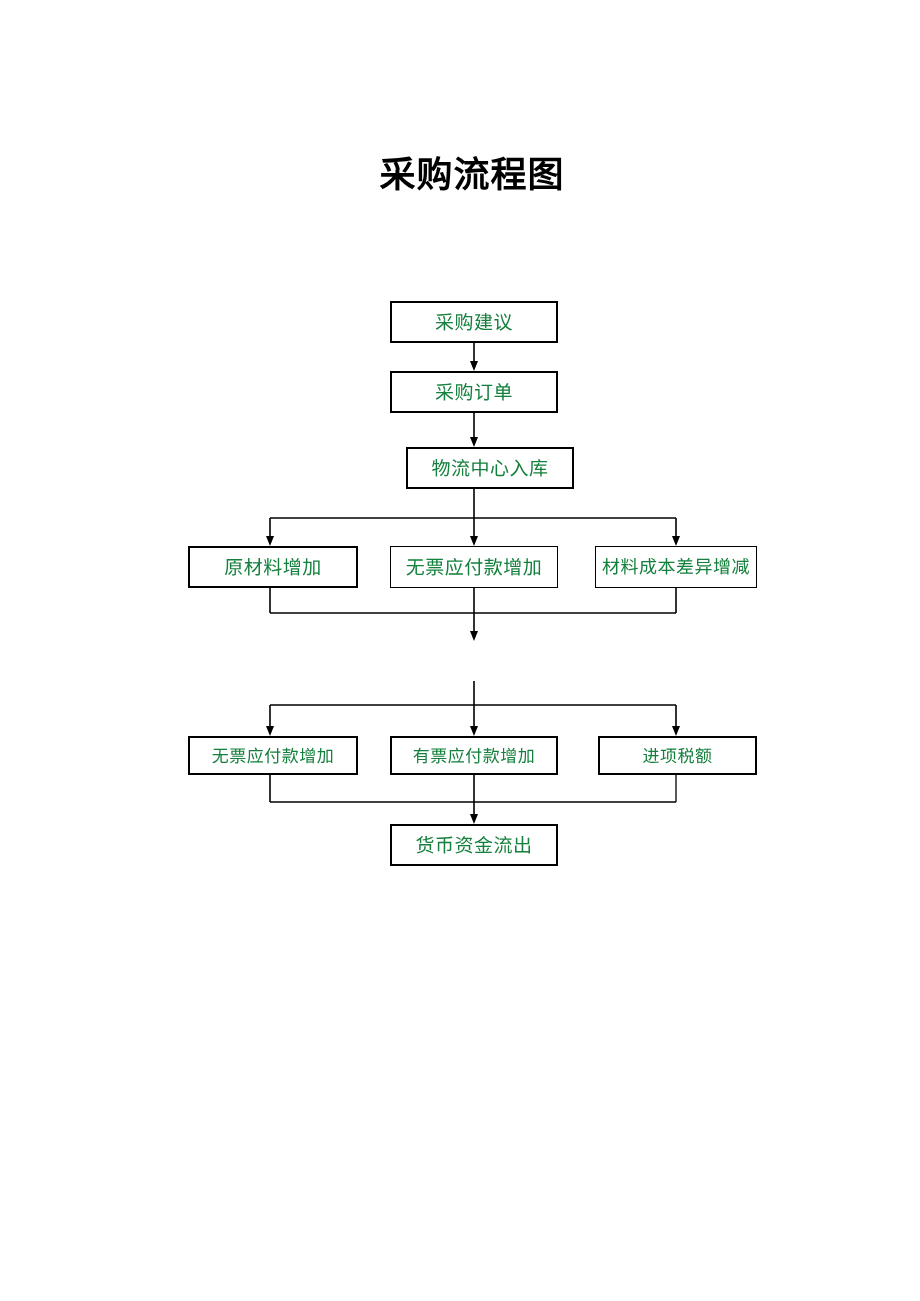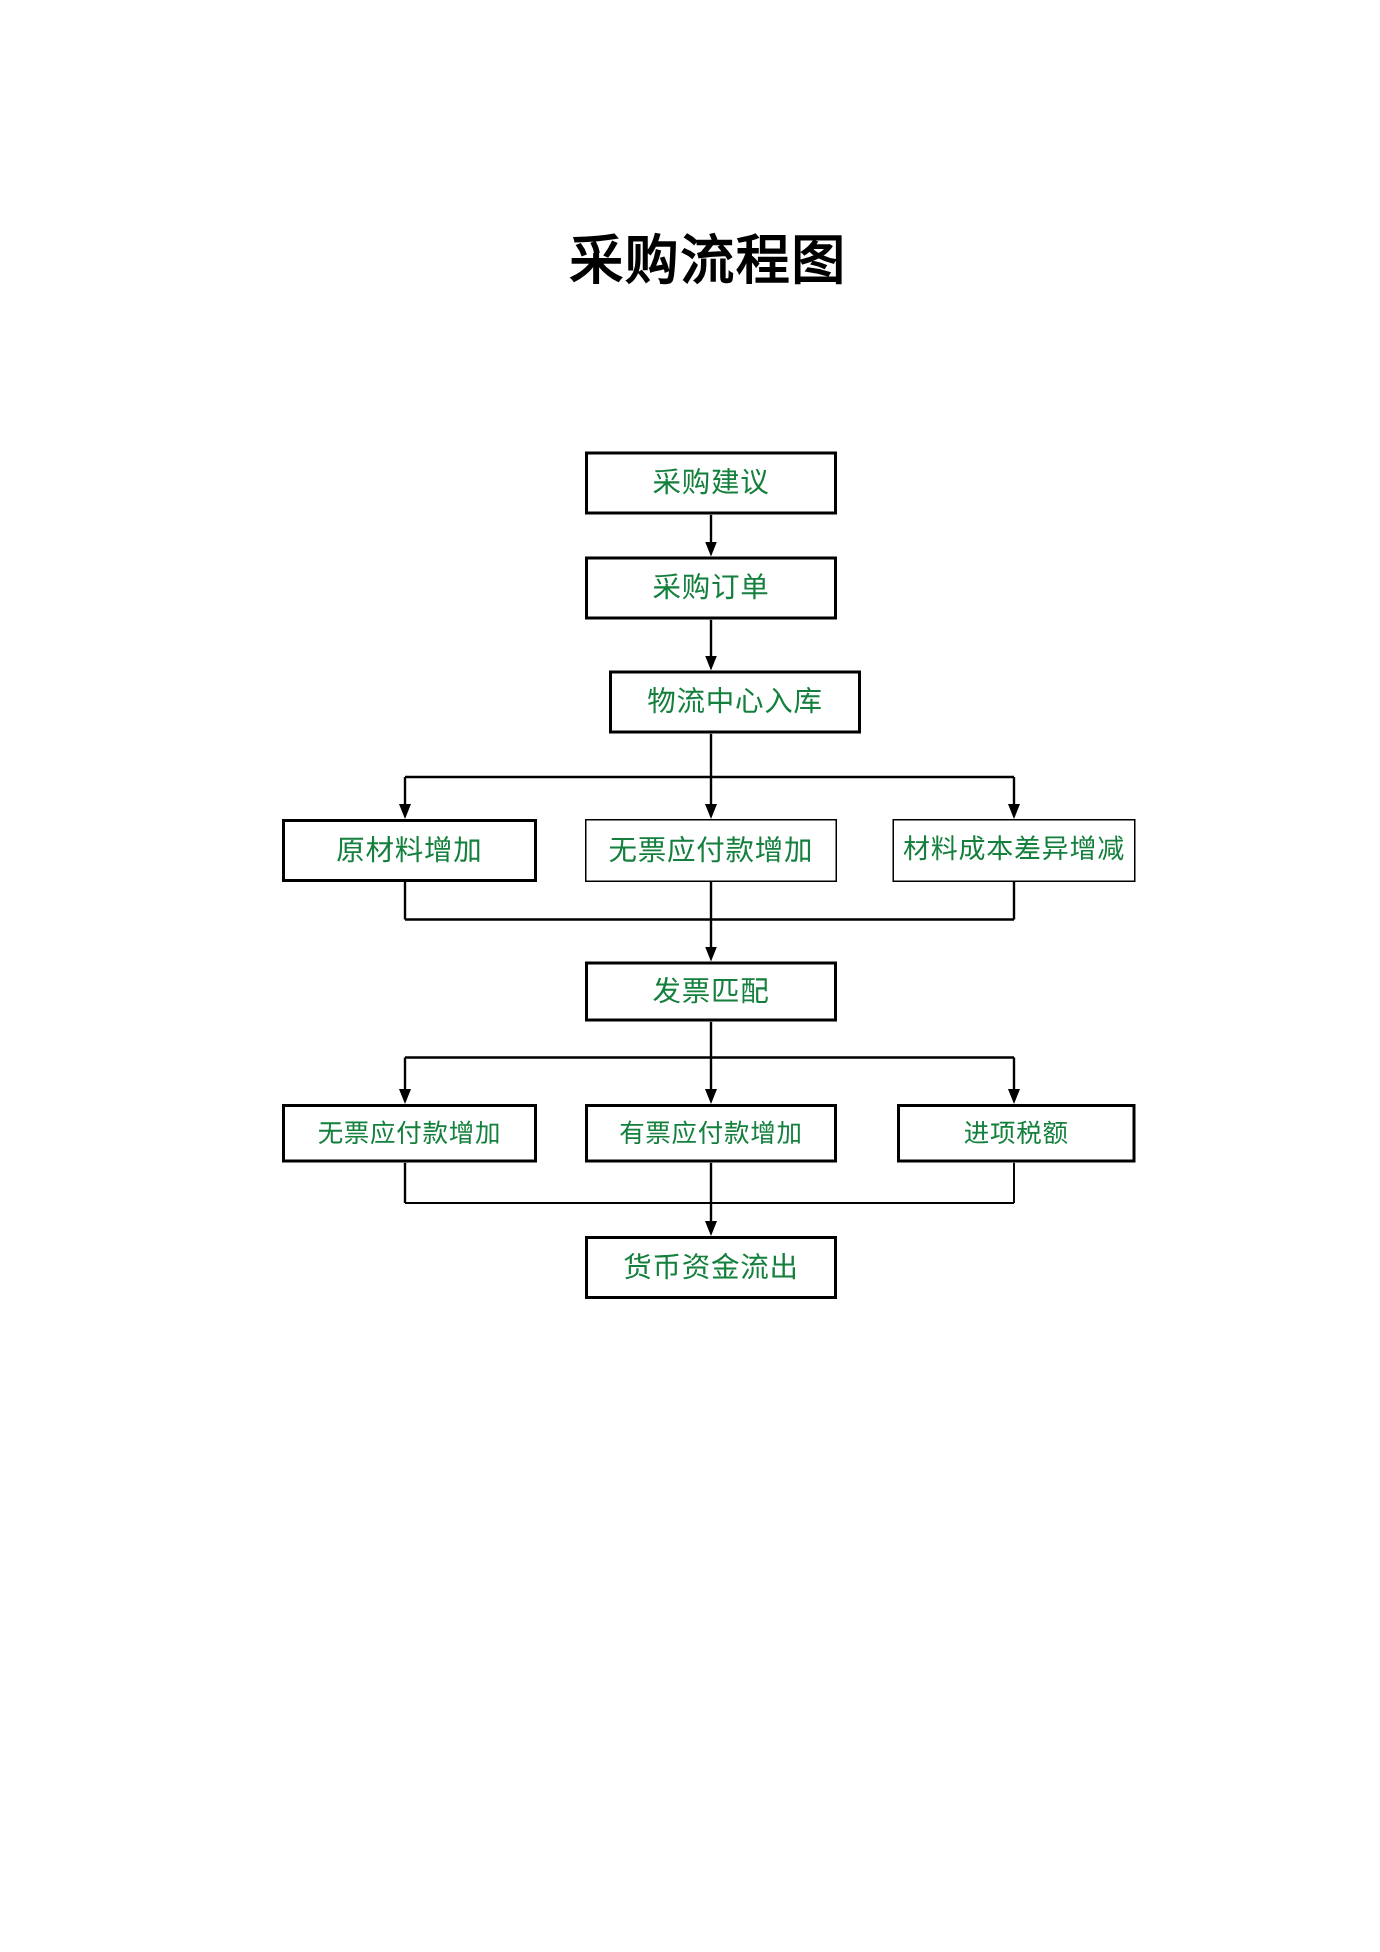--- a/index.html
+++ b/index.html
@@ -119,23 +119,20 @@
   </div>
 
   <div class="node thin" style="left:390px; top:546px; width:168px; height:42px;">
     <span class="node-label">无票应付款增加</span>
   </div>
 
   <div class="node thin" style="left:595px; top:546px; width:162px; height:42px; font-size:18px;">
     <span class="node-label">材料成本差异增减</span>
   </div>
 
-  <div class="node" style="left:390px; top:641px; width:168px; height:40px;">
-    <span class="node-label">发票匹配</span>
-  </div>
 
   <div class="node" style="left:188px; top:736px; width:170px; height:39px; font-size:17px;">
     <span class="node-label">无票应付款增加</span>
   </div>
 
   <div class="node" style="left:390px; top:736px; width:168px; height:39px; font-size:17px;">
     <span class="node-label">有票应付款增加</span>
   </div>
 
   <div class="node" style="left:598px; top:736px; width:159px; height:39px; font-size:17px;">

